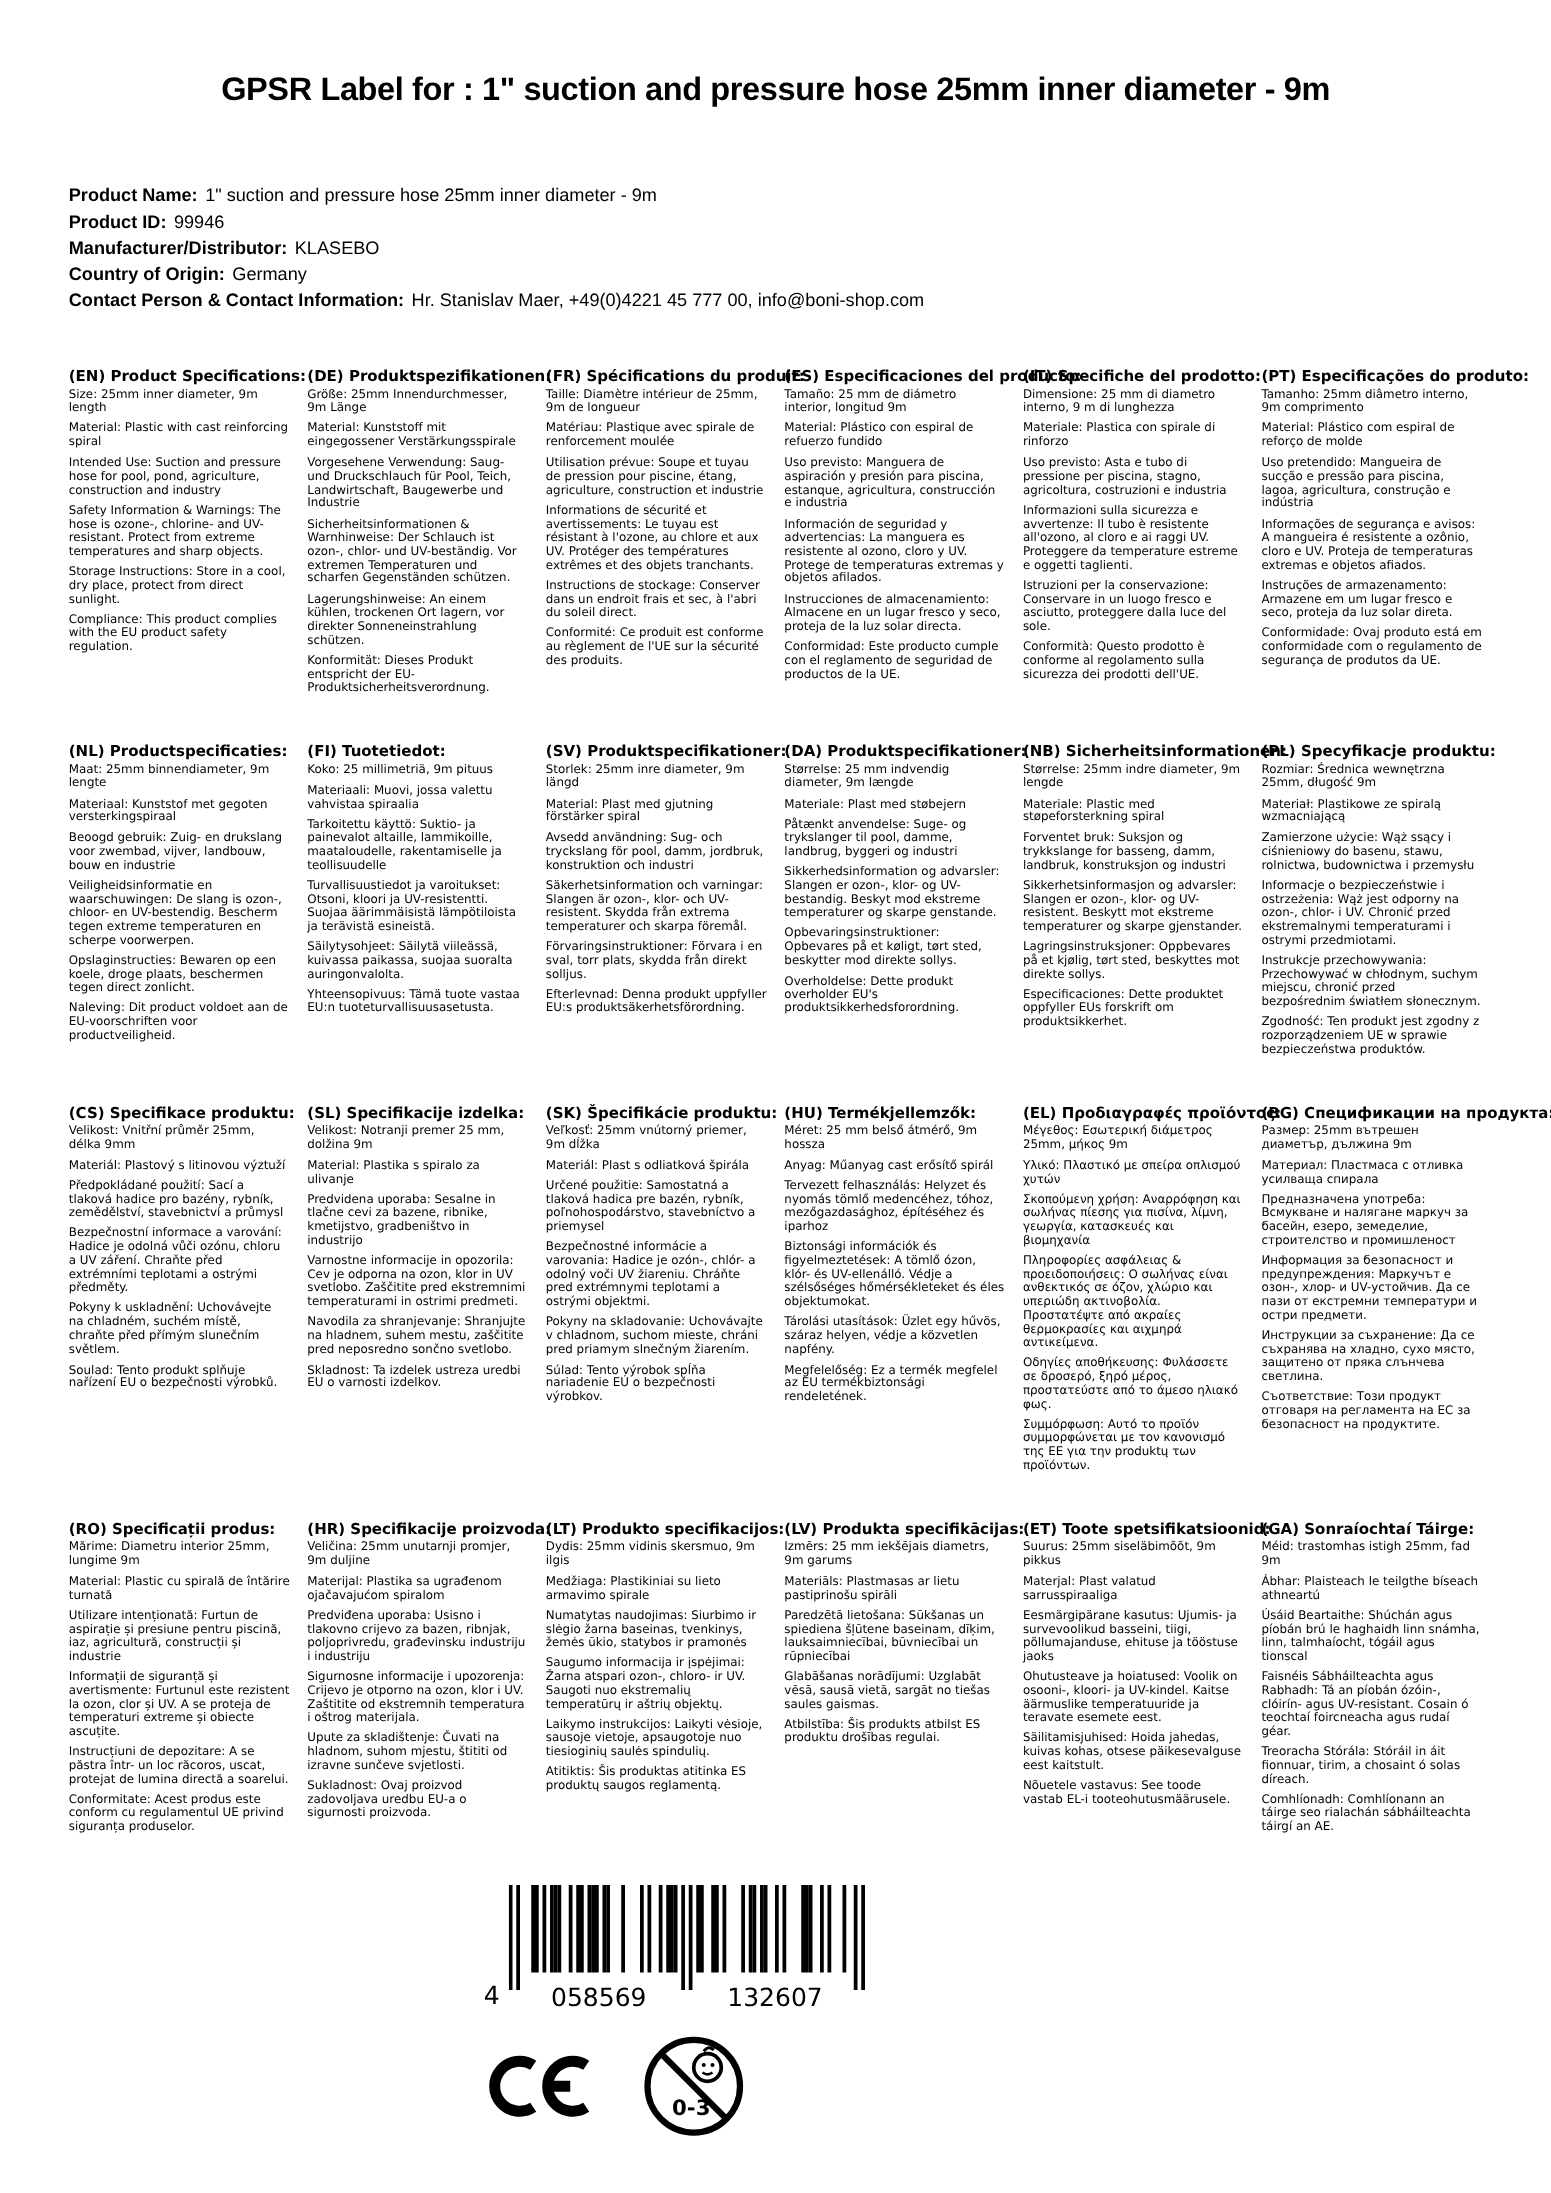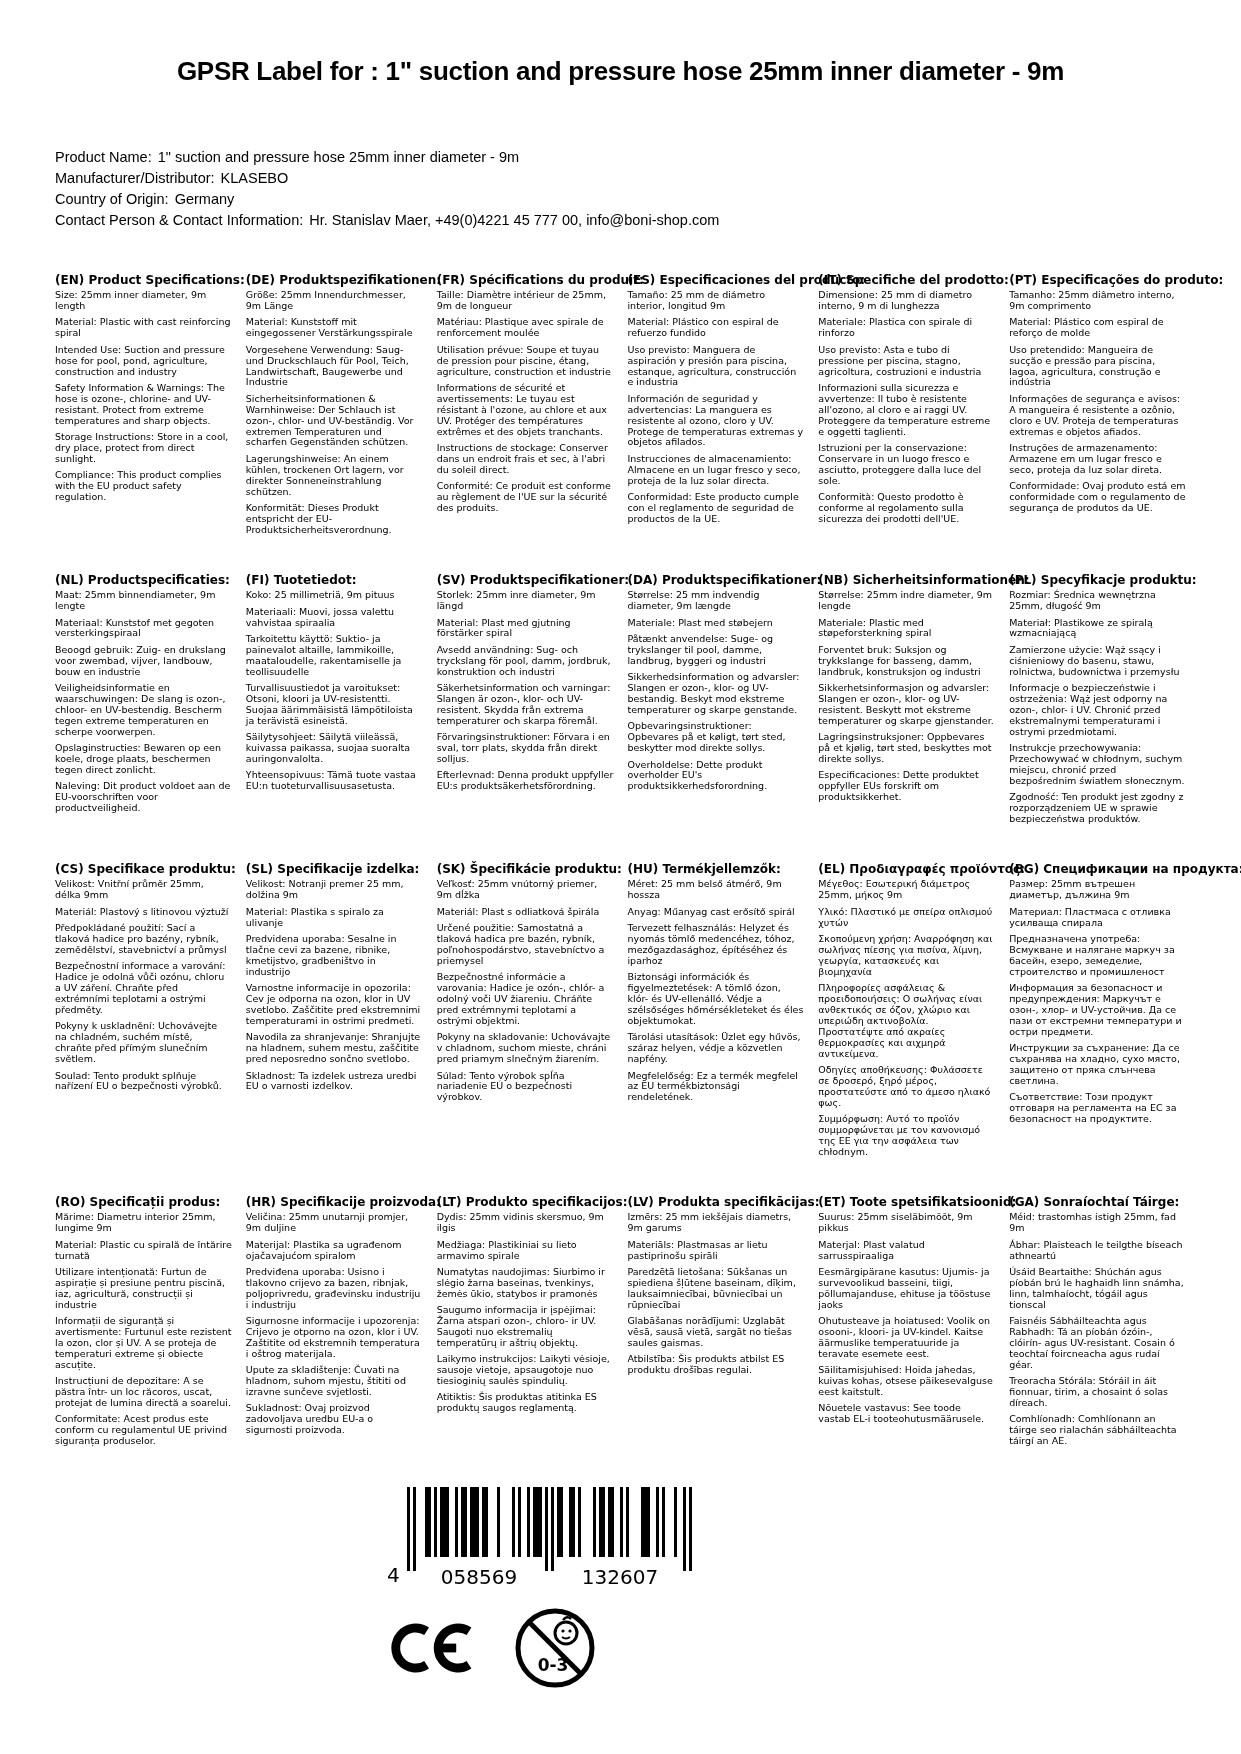--- a/index.html
+++ b/index.html
@@ -2,21 +2,21 @@
 <html><head>
 <meta charset="utf-8">
 <style>
   html,body{margin:0;padding:0;background:#fff;color:#000;}
   body{width:1241px;min-height:1754px;font-family:"DejaVu Sans",sans-serif;}
   .page{padding:48px 55px 30px 55px;}
   .title{font-family:"Liberation Sans",sans-serif;font-weight:bold;font-size:26px;line-height:1.35;
          text-align:center;max-width:980px;margin:6px auto 0;letter-spacing:-0.3px;}
   .info{margin-top:58px;font-size:14.5px;line-height:21px;font-family:"Liberation Sans",sans-serif;}
   .info-row{white-space:nowrap;}
-  .info-label{font-weight:normal;}
+  .info-label{font-weight:bold;}
   .info-value{margin-left:6px;}
   .spec-grid{margin-top:42px;display:grid;grid-template-columns:repeat(6,1fr);column-gap:14px;row-gap:32px;}
   .spec-block{min-width:0;}
   .spec-heading{font-size:12px;font-weight:bold;white-space:nowrap;margin:0 0 3px 0;}
   .spec-para{font-size:9.5px;line-height:10.9px;margin:0 0 5.5px 0;overflow-wrap:break-word;word-break:break-word;}
   .footer{margin-left:332px;margin-top:34px;width:400px;}
   .barcode-row{display:flex;align-items:flex-end;}
   .bc-first{font-size:20px;line-height:1;margin-right:7px;transform:translateY(-2px);}
   .bc-num{font-family:"DejaVu Sans",sans-serif;font-size:20px;}
   .marks-row{display:flex;align-items:center;gap:40px;margin-top:16px;margin-left:2px;}
@@ -24,20 +24,21 @@
 </style>
 </head>
 <body>
 
 <div class="page">
 
   <div class="title">GPSR Label for : 1" suction and pressure hose 25mm inner diameter - 9m</div>
 
   <div class="info">
     <div class="info-row"><span class="info-label">Product Name:</span><span class="info-value">1" suction and pressure hose 25mm inner diameter - 9m</span></div>
+    <div class="info-row"><span class="info-label">Product ID:</span><span class="info-value">99946</span></div>
     <div class="info-row"><span class="info-label">Manufacturer/Distributor:</span><span class="info-value">KLASEBO</span></div>
     <div class="info-row"><span class="info-label">Country of Origin:</span><span class="info-value">Germany</span></div>
     <div class="info-row"><span class="info-label">Contact Person &amp; Contact Information:</span><span class="info-value">Hr. Stanislav Maer, +49(0)4221 45 777 00, info@boni-shop.com</span></div>
   </div>
 
   <div class="spec-grid">
     <div class="spec-block">
       <div class="spec-heading">(EN) Product Specifications:</div>
       <div class="spec-paras">
           <p class="spec-para">Size: 25mm inner diameter, 9m length</p>
@@ -230,21 +231,21 @@
     </div>
 
     <div class="spec-block">
       <div class="spec-heading">(EL) Προδιαγραφές προϊόντος:</div>
       <div class="spec-paras">
           <p class="spec-para">Μέγεθος: Εσωτερική διάμετρος 25mm, μήκος 9m</p>
           <p class="spec-para">Υλικό: Πλαστικό με σπείρα οπλισμού χυτών</p>
           <p class="spec-para">Σκοπούμενη χρήση: Αναρρόφηση και σωλήνας πίεσης για πισίνα, λίμνη, γεωργία, κατασκευές και βιομηχανία</p>
           <p class="spec-para">Πληροφορίες ασφάλειας &amp; προειδοποιήσεις: Ο σωλήνας είναι ανθεκτικός σε όζον, χλώριο και υπεριώδη ακτινοβολία. Προστατέψτε από ακραίες θερμοκρασίες και αιχμηρά αντικείμενα.</p>
           <p class="spec-para">Οδηγίες αποθήκευσης: Φυλάσσετε σε δροσερό, ξηρό μέρος, προστατεύστε από το άμεσο ηλιακό φως.</p>
-          <p class="spec-para">Συμμόρφωση: Αυτό το προϊόν συμμορφώνεται με τον κανονισμό της ΕΕ για την ασφάλεια των chłodnym.</p>
+          <p class="spec-para">Συμμόρφωση: Αυτό το προϊόν συμμορφώνεται με τον κανονισμό της ΕΕ για την produktų των προϊόντων.</p>
         </div>
     </div>
 
     <div class="spec-block">
       <div class="spec-heading">(BG) Спецификации на продукта:</div>
       <div class="spec-paras">
           <p class="spec-para">Размер: 25mm вътрешен диаметър, дължина 9m</p>
           <p class="spec-para">Материал: Пластмаса с отливка усилваща спирала</p>
           <p class="spec-para">Предназначена употреба: Всмукване и налягане маркуч за басейн, езеро, земеделие, строителство и промишленост</p>
           <p class="spec-para">Информация за безопасност и предупреждения: Маркучът е озон-, хлор- и UV-устойчив. Да се пази от екстремни температури и остри предмети.</p>

